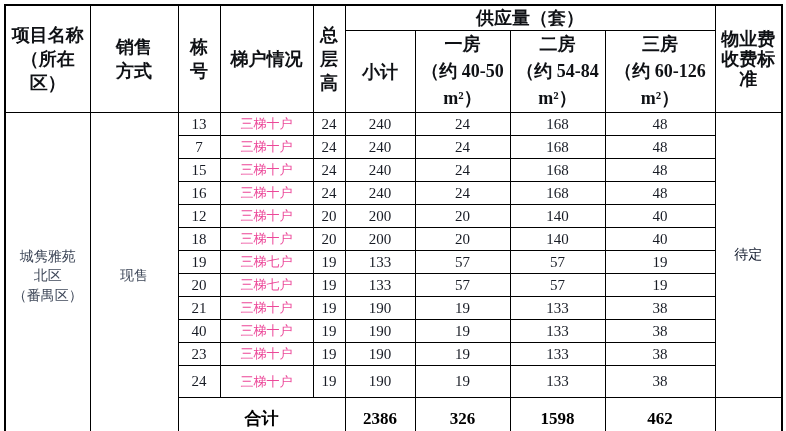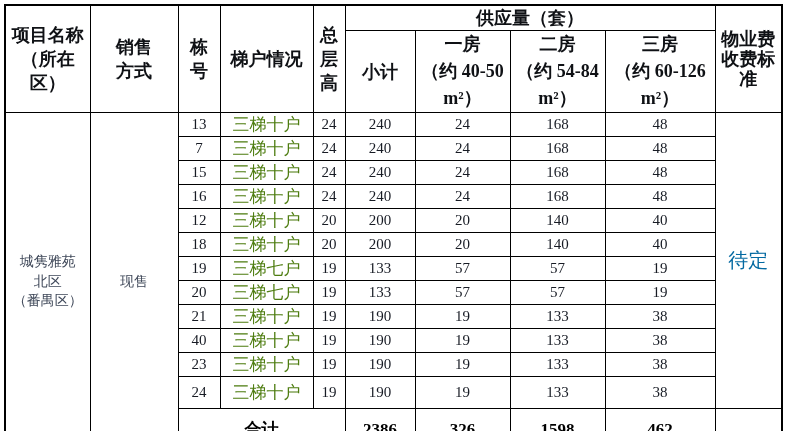--- a/index.html
+++ b/index.html
@@ -15,25 +15,25 @@
   }
   th,td{
     border:1px solid #000;
     text-align:center;vertical-align:middle;
     padding:0;overflow:hidden;
   }
   th{font-weight:bold;font-size:18px;color:#0f1115;line-height:1.35;}
   .pre{white-space:pre-line;}
   .supply-hd{line-height:27px;}
   .fee-hd{line-height:20px;}
-  .cn{font-size:17px;color:#4d7c0f;}
+  .cn{font-size:13px;color:#ec4899;}
   .num{font-size:15px;color:#171b24;}
   .project-cell{font-size:14px;color:#3f4859;line-height:1.4;}
   .sales-cell{font-size:14px;color:#3f4859;}
-  .fee-cell{font-size:20px;color:#0369a1;}
+  .fee-cell{font-size:14px;color:#0f172a;}
   tr.hdr1{height:22px;}
   tr.hdr2{height:81px;}
   tr.data{height:23px;}
   tr.data-tall{height:32px;}
   tr.total{height:42px;}
   tr.total td{font-weight:bold;font-size:17px;color:#000;}
 </style>
 </head>
 <body>
 

